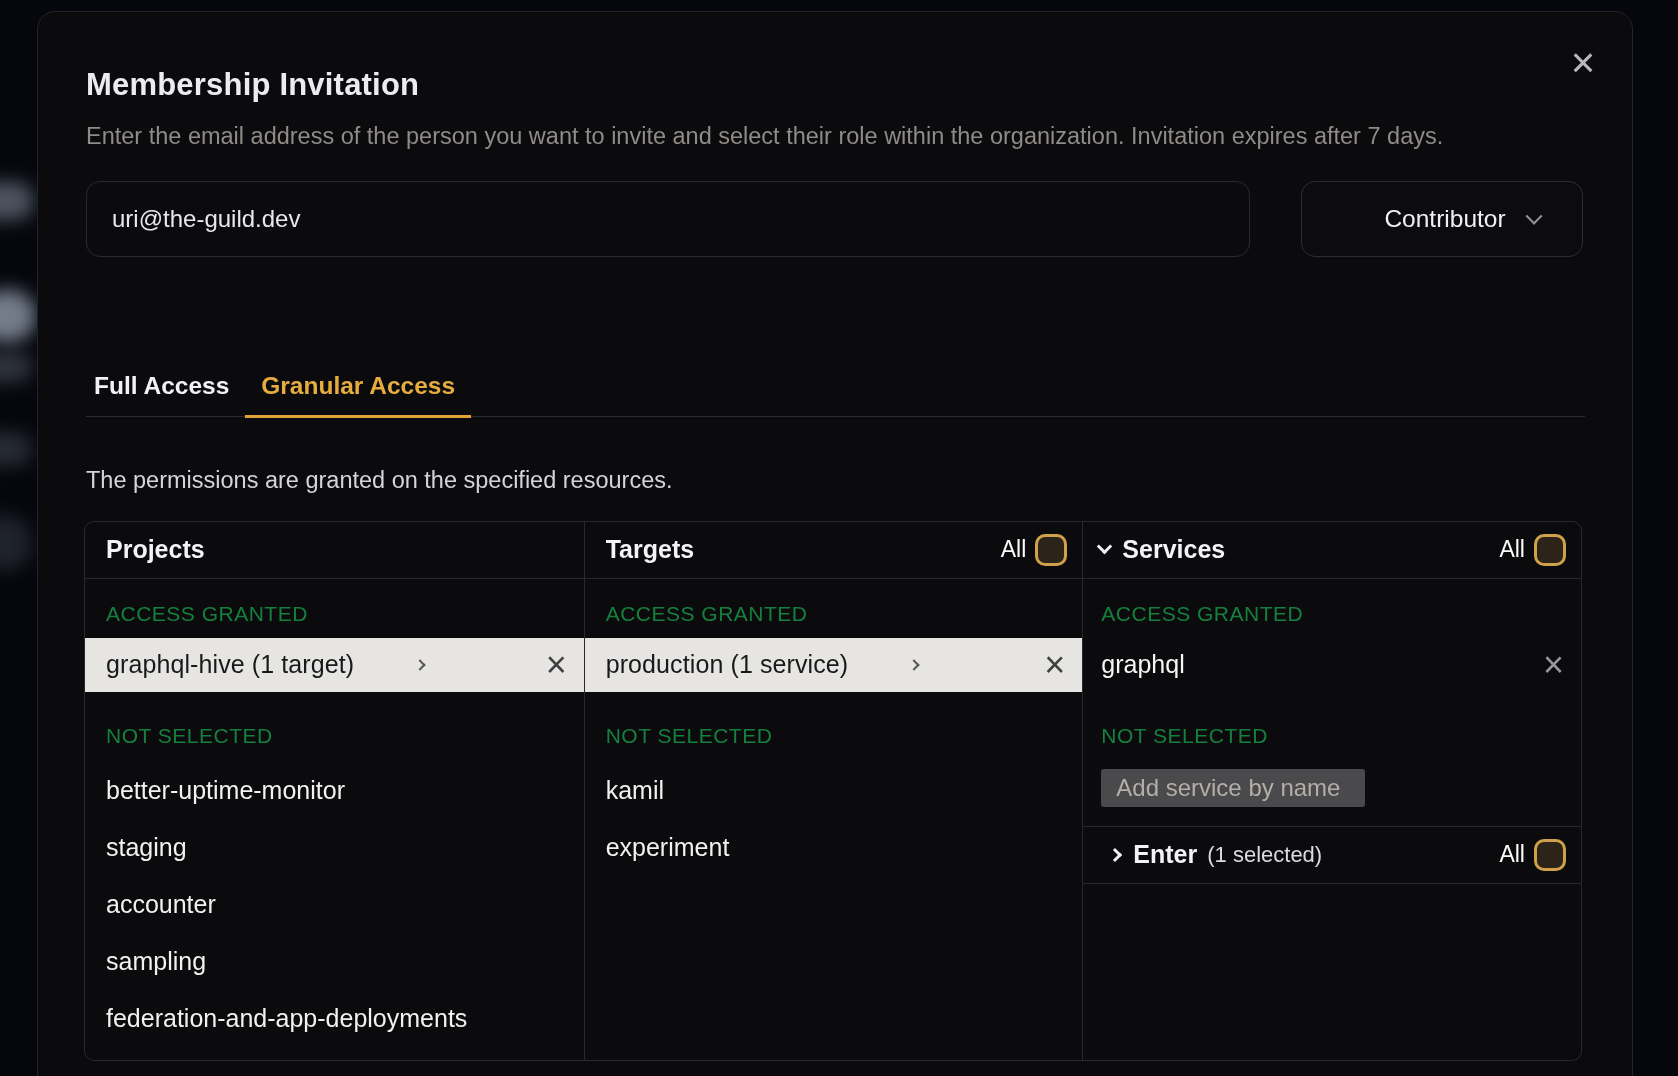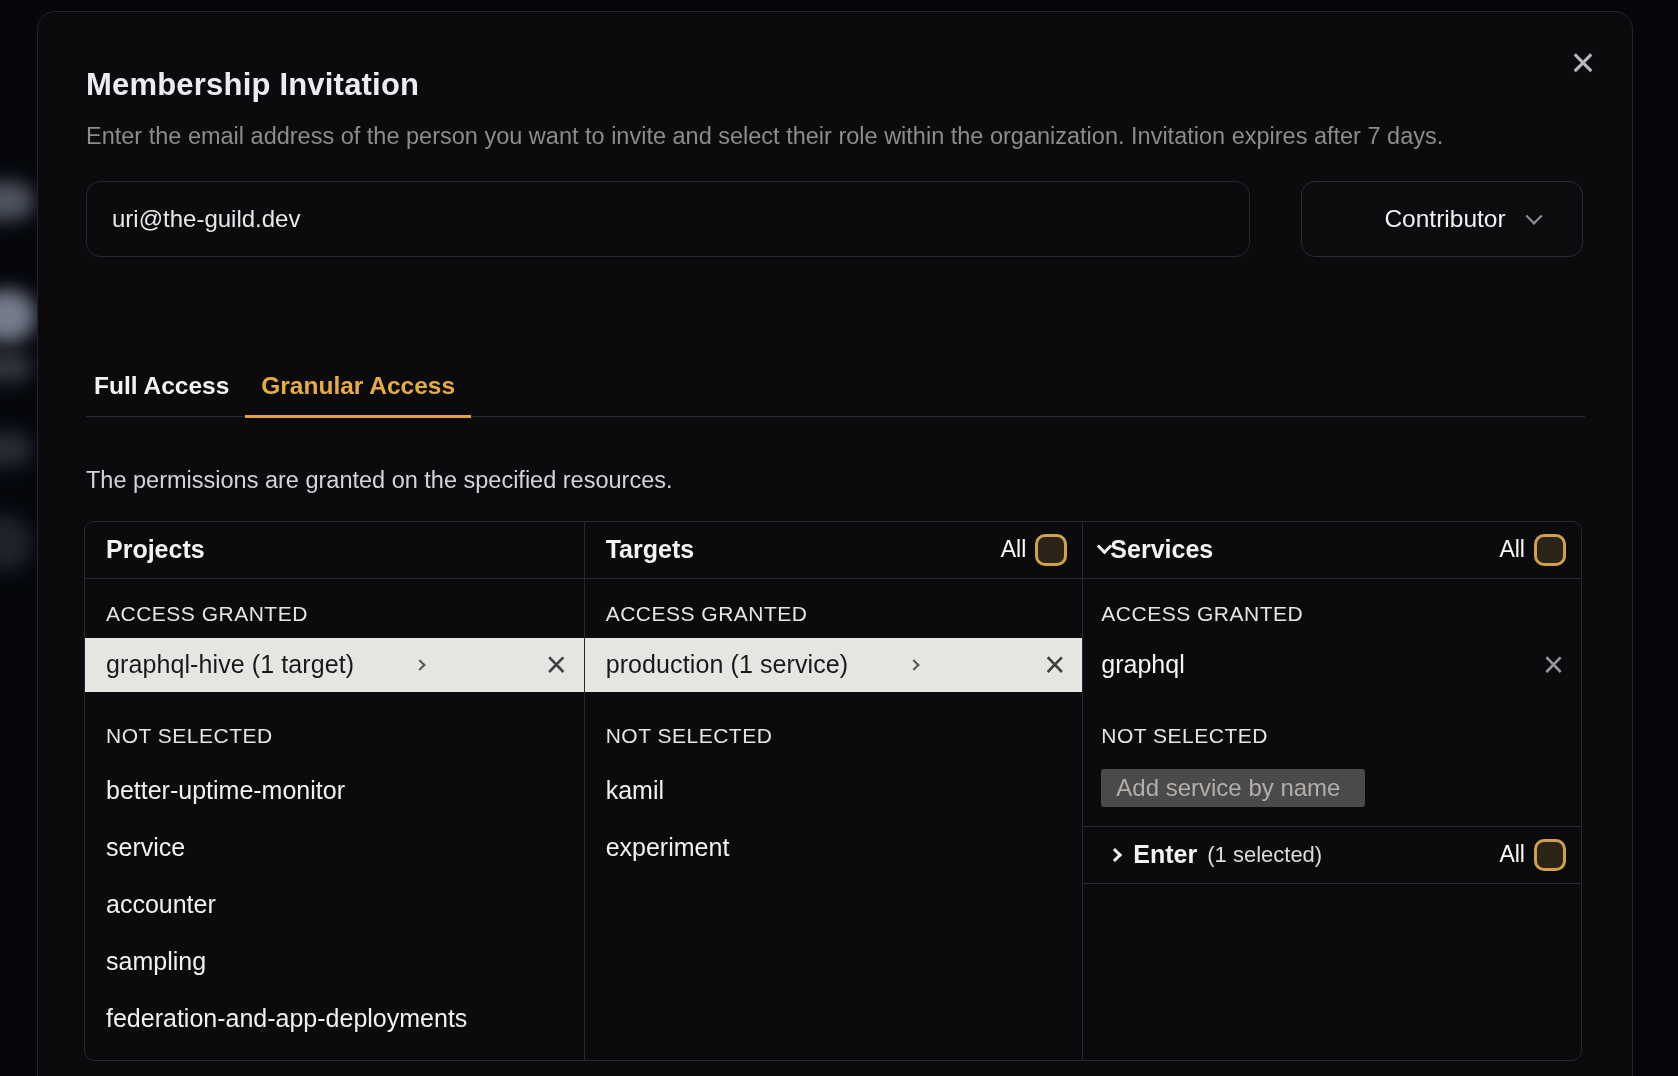--- a/index.html
+++ b/index.html
@@ -70,30 +70,30 @@
     display:grid; grid-template-columns:1fr 1fr 1fr;
   }
   .col { min-width:0; }
   .col + .col { border-left:1px solid #28292d; }
 
   .col-header {
     height:57px; border-bottom:1px solid #28292d;
     display:flex; align-items:center; padding:0 15px 0 21px;
     font-size:25px; font-weight:700; color:#f3f4f6;text-align:right;
   }
-  .col-header.svc { padding-left:16px; font-weight:700; }
+  .col-header.svc { padding-left:16px; gap:12px; font-weight:700; }
   .hdr-right { margin-left:auto; display:flex; align-items:center; gap:9px; }
   .all-label { font-size:23px; font-weight:400; color:#fbfbfa; }
   .checkbox {
     width:32px; height:32px; border-radius:10px;
     border:3px solid #cfa14b; background:#2c2319; cursor:pointer;
   }
 
   .seclabel { margin-top:23px; height:24px; padding-left:21px; font-size:21px;
-              letter-spacing:.5px; color:#e5e5e5; }
+              letter-spacing:.5px; color:#15803d; }
   .seclabel.gap { margin-top:32px; }
   .col-svc .seclabel { padding-left:18px; }
 
   .selrow {
     margin-top:12px; height:54px; background:#e7e5e2;
     display:flex; align-items:center; padding:0 17px 0 21px;
     font-size:25px; color:#17191d; cursor:pointer;gap:46px;
   }
   .selrow .lbl { letter-spacing:.1px; }
   .selrow .chev-right-sm { margin-left:16px; }
@@ -165,21 +165,21 @@
         <span>Projects</span>
       </div>
       <div class="seclabel">ACCESS GRANTED</div>
       <div class="selrow">
         <span class="lbl">graphql-hive (1 target)</span>
         <span class="chev chev-right-sm"></span>
         <button class="x-btn">×</button>
       </div>
       <div class="seclabel gap">NOT SELECTED</div>
       <div class="item">better-uptime-monitor</div>
-      <div class="item">service</div>
+      <div class="item">staging</div>
       <div class="item">accounter</div>
       <div class="item">sampling</div>
       <div class="item">federation-and-app-deployments</div>
     </div>
 
     <div class="col">
       <div class="col-header">
         <span>Targets</span>
         <span class="hdr-right">
           <span class="all-label">All</span>

